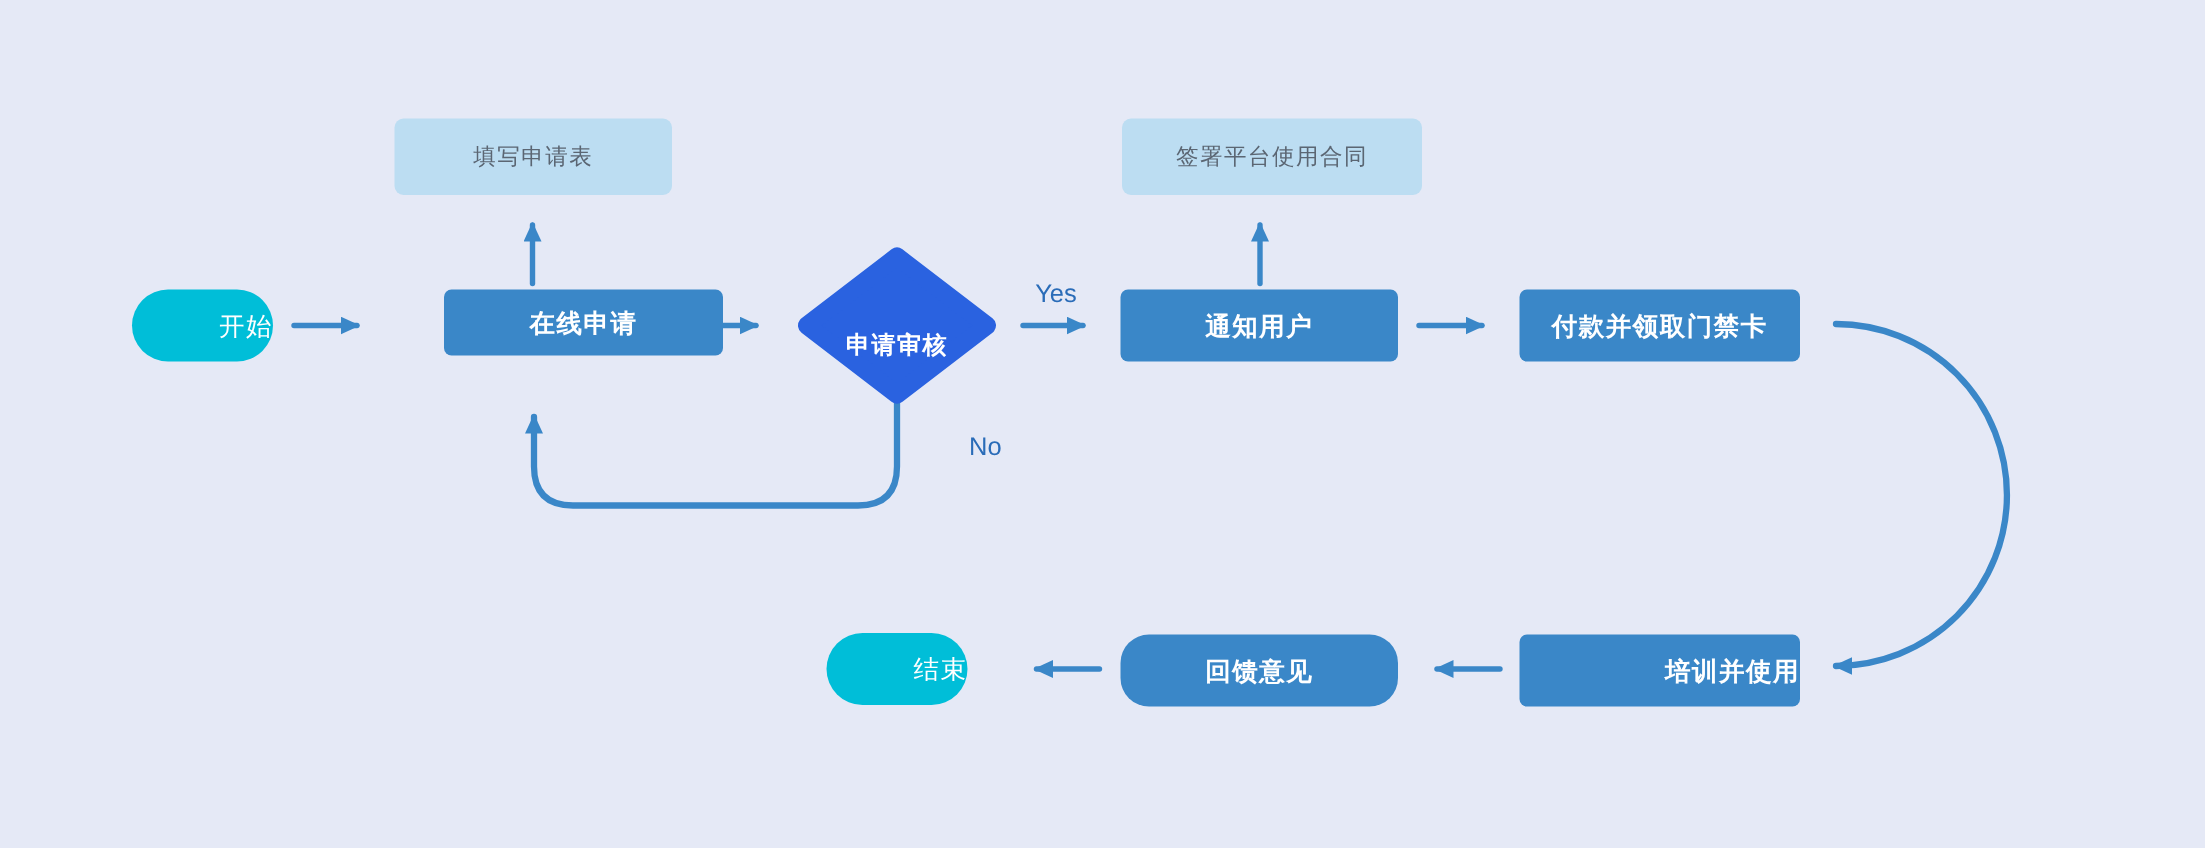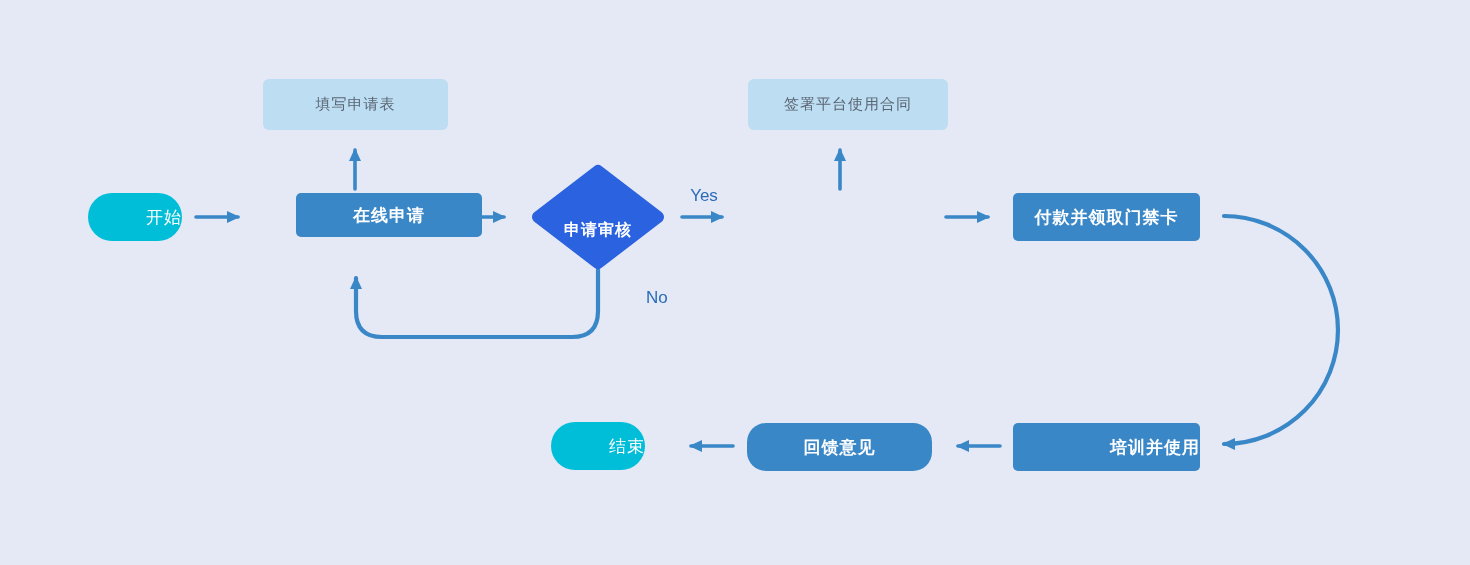--- a/index.html
+++ b/index.html
@@ -121,20 +121,23 @@
   <div class="node process" style="left:262px;top:193px;width:186px;height:44px;margin-left:34px;">
     <span>在线申请</span>
   </div>
 
   <div class="node note" style="left:263px;top:79px;width:185px;height:51px;">
     <span>填写申请表</span>
   </div>
 
   <div class="decision-label" style="left:540px;top:220px;width:116px;text-align:center;">申请审核</div>
 
+  <div class="node process" style="left:747px;top:193px;width:185px;height:48px;">
+    <span>通知用户</span>
+  </div>
 
   <div class="node note" style="left:748px;top:79px;width:200px;height:51px;">
     <span>签署平台使用合同</span>
   </div>
 
   <div class="node process" style="left:1013px;top:193px;width:187px;height:48px;text-align:center;">
     <span>付款并领取门禁卡</span>
   </div>
 
   <div class="node process" style="left:1013px;top:423px;width:187px;height:48px;justify-content:flex-end;">

